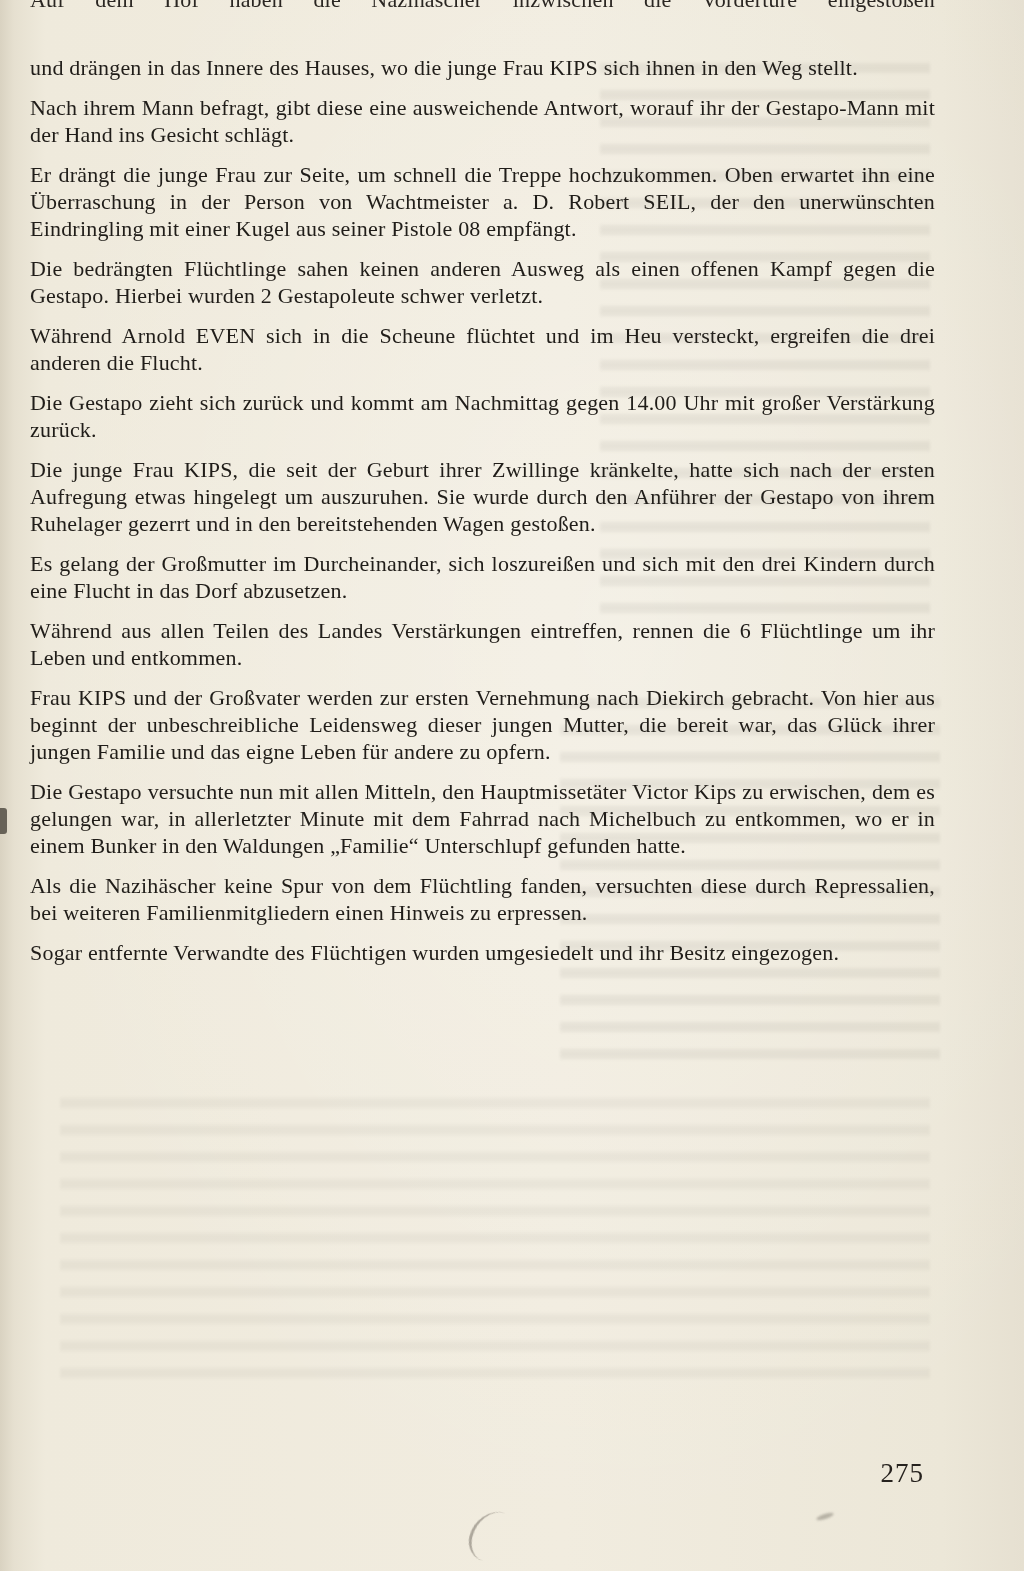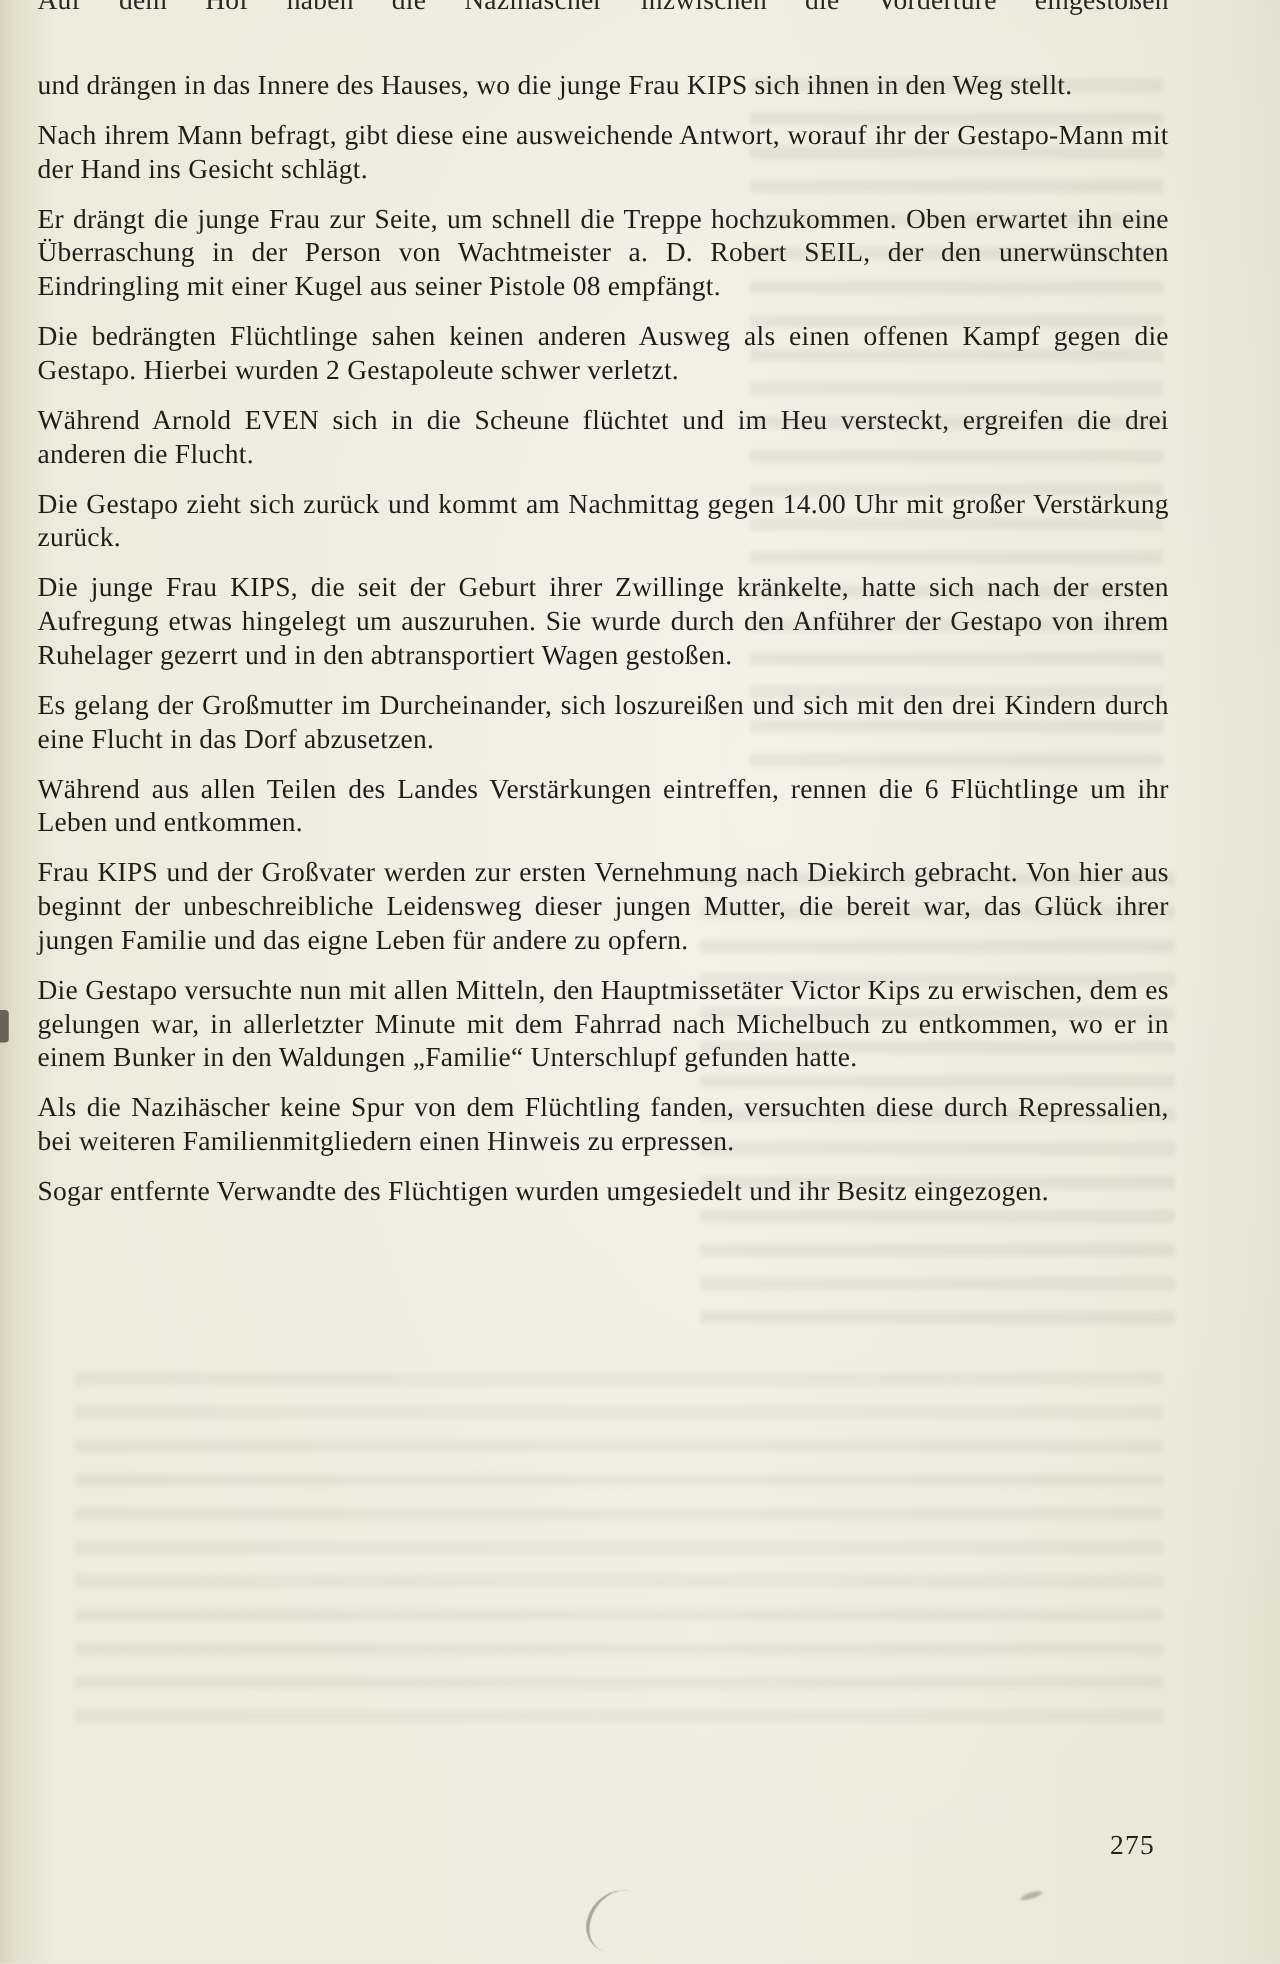--- a/index.html
+++ b/index.html
@@ -56,21 +56,21 @@
     font-size: 22px;
     line-height: 27px;
     letter-spacing: 0.2px;
     text-align: justify;
     color: #201d19;
   }
   .page-number {
     position: absolute;
     right: 100px;
     bottom: 82px;
-    font-size: 22px;
+    font-size: 27px;
     letter-spacing: 1px;
     color: #26221e;
   }
   
   .ghost {
     position: absolute;
     pointer-events: none;
     opacity: 0.07;
     filter: blur(1.5px);
     background: repeating-linear-gradient(
@@ -129,21 +129,21 @@
     <div class="cut-line">Auf dem Hof haben die Nazihäscher inzwischen die Vordertüre eingestoßen</div>
   </div>
 
   <div class="text-block">
       <p class="para">und drängen in das Innere des Hauses, wo die junge Frau KIPS sich ihnen in den Weg stellt.</p>
       <p class="para">Nach ihrem Mann befragt, gibt diese eine ausweichende Antwort, worauf ihr der Gestapo-Mann mit der Hand ins Gesicht schlägt.</p>
       <p class="para">Er drängt die junge Frau zur Seite, um schnell die Treppe hochzukommen. Oben erwartet ihn eine Überraschung in der Person von Wachtmeister a. D. Robert SEIL, der den unerwünschten Eindringling mit einer Kugel aus seiner Pistole 08 empfängt.</p>
       <p class="para">Die bedrängten Flüchtlinge sahen keinen anderen Ausweg als einen offenen Kampf gegen die Gestapo. Hierbei wurden 2 Gestapoleute schwer verletzt.</p>
       <p class="para">Während Arnold EVEN sich in die Scheune flüchtet und im Heu versteckt, ergreifen die drei anderen die Flucht.</p>
       <p class="para">Die Gestapo zieht sich zurück und kommt am Nachmittag gegen 14.00 Uhr mit großer Verstärkung zurück.</p>
-      <p class="para">Die junge Frau KIPS, die seit der Geburt ihrer Zwillinge kränkelte, hatte sich nach der ersten Aufregung etwas hingelegt um auszuruhen. Sie wurde durch den Anführer der Gestapo von ihrem Ruhelager gezerrt und in den abtransportiert Wagen gestoßen.</p>
+      <p class="para">Die junge Frau KIPS, die seit der Geburt ihrer Zwillinge kränkelte, hatte sich nach der ersten Aufregung etwas hingelegt um auszuruhen. Sie wurde durch den Anführer der Gestapo von ihrem Ruhelager gezerrt und in den bereitstehenden Wagen gestoßen.</p>
       <p class="para">Es gelang der Großmutter im Durcheinander, sich loszureißen und sich mit den drei Kindern durch eine Flucht in das Dorf abzusetzen.</p>
       <p class="para">Während aus allen Teilen des Landes Verstärkungen eintreffen, rennen die 6 Flüchtlinge um ihr Leben und entkommen.</p>
       <p class="para">Frau KIPS und der Großvater werden zur ersten Vernehmung nach Diekirch gebracht. Von hier aus beginnt der unbeschreibliche Leidensweg dieser jungen Mutter, die bereit war, das Glück ihrer jungen Familie und das eigne Leben für andere zu opfern.</p>
       <p class="para">Die Gestapo versuchte nun mit allen Mitteln, den Hauptmissetäter Victor Kips zu erwischen, dem es gelungen war, in allerletzter Minute mit dem Fahrrad nach Michelbuch zu entkommen, wo er in einem Bunker in den Waldungen „Familie“ Unterschlupf gefunden hatte.</p>
       <p class="para">Als die Nazihäscher keine Spur von dem Flüchtling fanden, versuchten diese durch Repressalien, bei weiteren Familienmitgliedern einen Hinweis zu erpressen.</p>
       <p class="para">Sogar entfernte Verwandte des Flüchtigen wurden umgesiedelt und ihr Besitz eingezogen.</p>
     </div>
 
   <div class="page-number">275</div>
 

